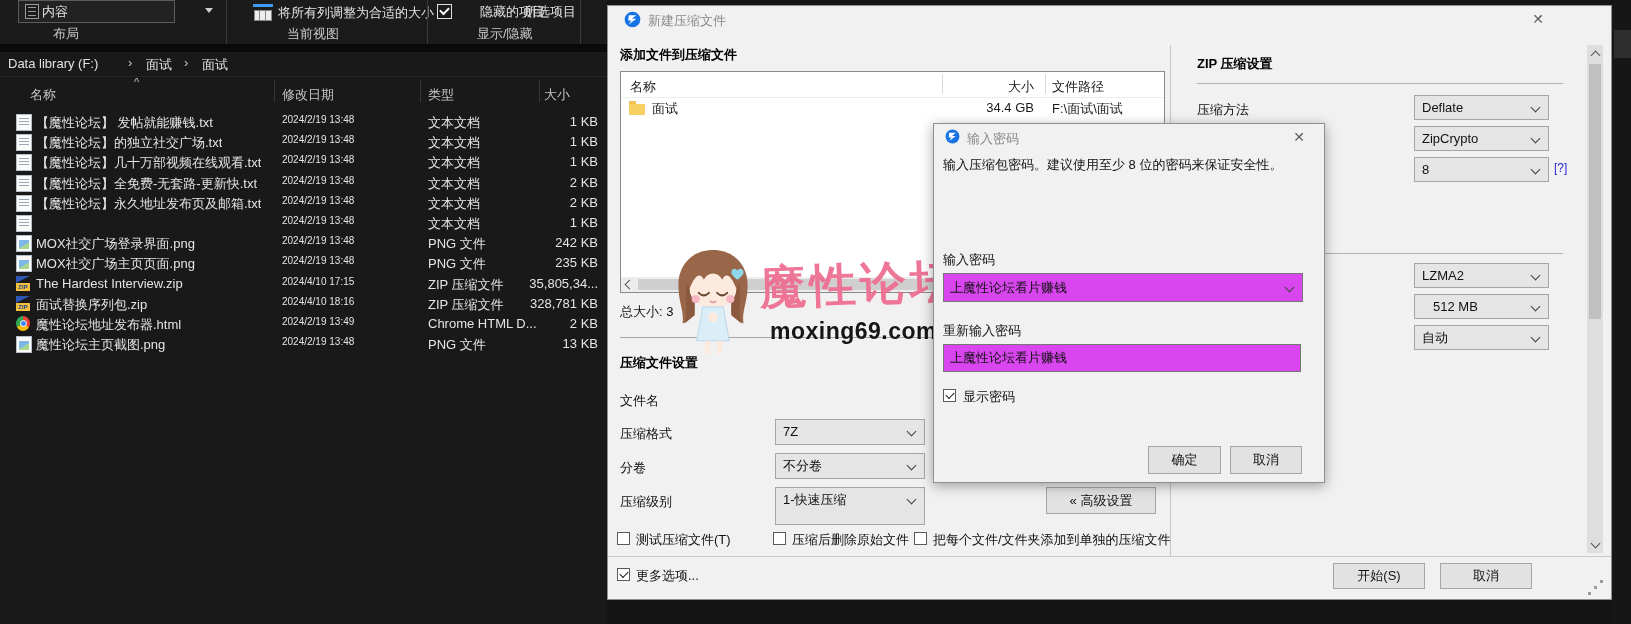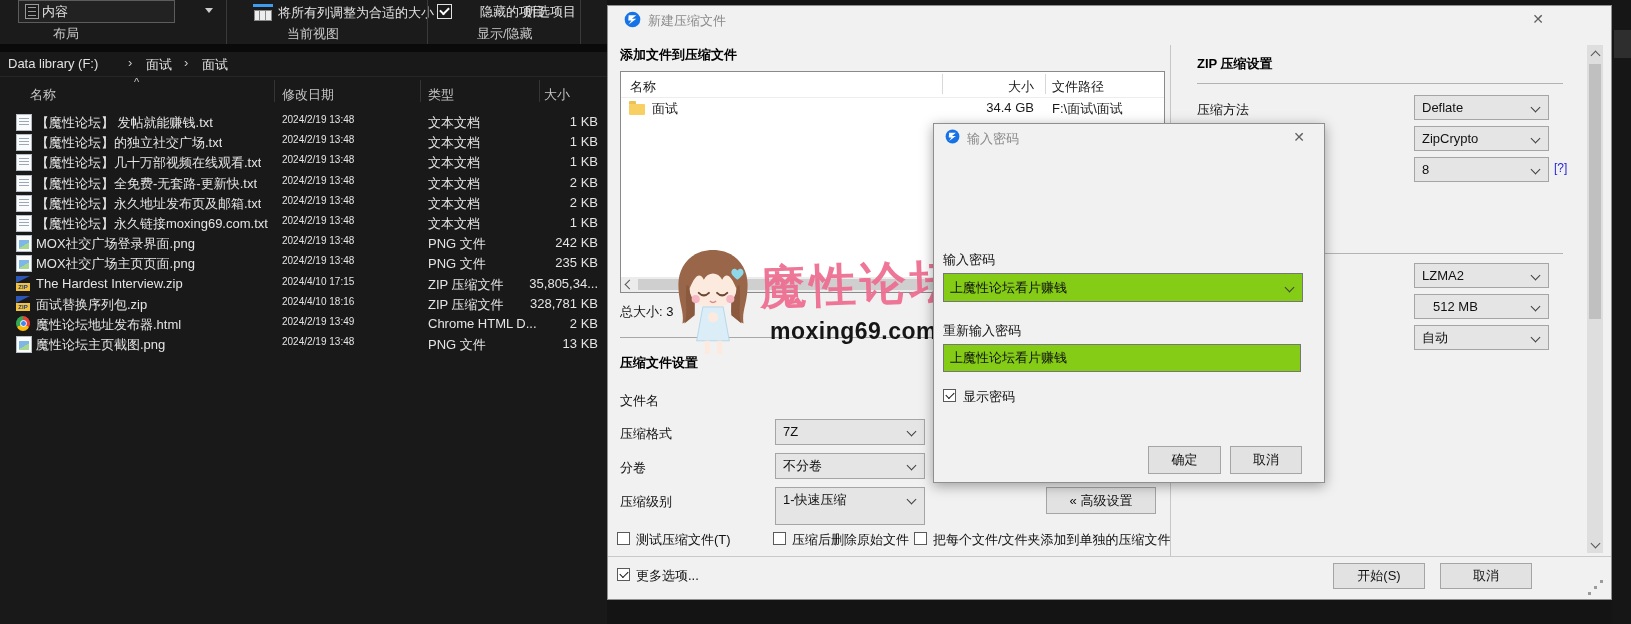--- a/index.html
+++ b/index.html
@@ -52,21 +52,21 @@
   
   .dlg{background:#f1f1f1;border:1px solid #8f8f8f;box-sizing:border-box;}
   .titlegray{font-size:13px;color:#8a8a8a;white-space:nowrap;}
   .closex{font-size:14px;color:#5f5f5f;text-align:center;width:22px;height:20px;line-height:20px;}
   .bold13{font-size:13px;font-weight:bold;color:#000;white-space:nowrap;}
   .lbl{font-size:13px;color:#111;white-space:nowrap;}
   .combo{background:#e5e5e5;border:1px solid #a5a5a5;box-sizing:border-box;font-size:13px;color:#111;
     line-height:23px;padding:0 22px 0 7px;white-space:nowrap;overflow:hidden;}
   .chev{position:absolute;right:9px;top:8px;width:6px;height:6px;
     border-right:1.5px solid #404040;border-bottom:1.5px solid #404040;transform:rotate(45deg);}
-  .winput{background:#84cc16;border:1px solid #767676;box-sizing:border-box;font-size:13px;color:#111;
+  .winput{background:#d946ef;border:1px solid #767676;box-sizing:border-box;font-size:13px;color:#111;
     line-height:24px;padding:0 6px;white-space:nowrap;overflow:hidden;}
   .btn{background:#e2e2e2;border:1px solid #a5a5a5;box-sizing:border-box;font-size:13px;color:#111;
     text-align:center;white-space:nowrap;}
   .cb{width:13px;height:13px;background:#fff;border:1px solid #5a5a5a;box-sizing:border-box;}
   .cb.checked::after{content:"";position:absolute;left:2px;top:2px;width:7px;height:4px;
     border-left:1.7px solid #111;border-bottom:1.7px solid #111;transform:rotate(-45deg);}
   .hr{height:1px;background:#a8a8a8;}
   .hrlight{height:1px;background:#c9c9c9;}
   .scrolltrack{background:#dedede;}
   .scrollthumb{background:#c0c0c0;}
@@ -160,21 +160,20 @@
     </div>
       <div class="frow" style="top: 192.8px;">
       <span class="ficon ficon-txt"></span>
       <span class="fname">【魔性论坛】永久地址发布页及邮箱.txt</span>
       <span class="fdate">2024/2/19 13:48</span>
       <span class="ftype">文本文档</span>
       <span class="fsize">2 KB</span>
     </div>
       <div class="frow" style="top: 213px;">
       <span class="ficon ficon-txt"></span>
-      <span class="fname">【魔性论坛】永久链接moxing69.com.txt</span>
       <span class="fdate">2024/2/19 13:48</span>
       <span class="ftype">文本文档</span>
       <span class="fsize">1 KB</span>
     </div>
       <div class="frow" style="top: 233.2px;">
       <span class="ficon ficon-png"></span>
       <span class="fname">MOX社交广场登录界面.png</span>
       <span class="fdate">2024/2/19 13:48</span>
       <span class="ftype">PNG 文件</span>
       <span class="fsize">242 KB</span>
@@ -321,20 +320,21 @@
 
   <div class="abs dlg" style="left:933px;top:123px;width:392px;height:360px;z-index:20;box-shadow:0 3px 12px rgba(0,0,0,.35);"></div>
   <span class="abs" style="left:945px;top:129px;z-index:21;">
     <svg width="15" height="15" viewBox="0 0 20 20">
         <circle cx="10" cy="10" r="9.2" fill="#1673e6"></circle>
         <path d="M5.5 5h9l-5.2 4.2h5.2L5.5 16l3.2-4.8H5z" fill="#fff"></path>
       </svg>
   </span>
   <span class="abs titlegray" style="left:967px;top:130px;z-index:21;">输入密码</span>
   <span class="abs closex" style="left:1288px;top:127px;z-index:21;">✕</span>
+  <span class="abs lbl" style="left:943px;top:156px;width:370px;z-index:21;white-space:normal;">输入压缩包密码。建议使用至少 8 位的密码来保证安全性。</span>
 
   <span class="abs lbl" style="left:943px;top:251px;z-index:21;">输入密码</span>
   <div class="abs winput" style="left:943px;top:273px;width:360px;height:29px;line-height:27px;z-index:21;"><span>上魔性论坛看片赚钱</span><span class="chev" style="top:10px;"></span></div>
 
   <span class="abs lbl" style="left:943px;top:322px;z-index:21;">重新输入密码</span>
   <div class="abs winput" style="left:943px;top:344px;width:358px;height:28px;line-height:26px;z-index:21;"><span>上魔性论坛看片赚钱</span></div>
 
   <span class="abs cb checked" style="left:943px;top:389px;z-index:21;"></span>
   <span class="abs lbl" style="left:963px;top:388px;z-index:21;">显示密码</span>
 

